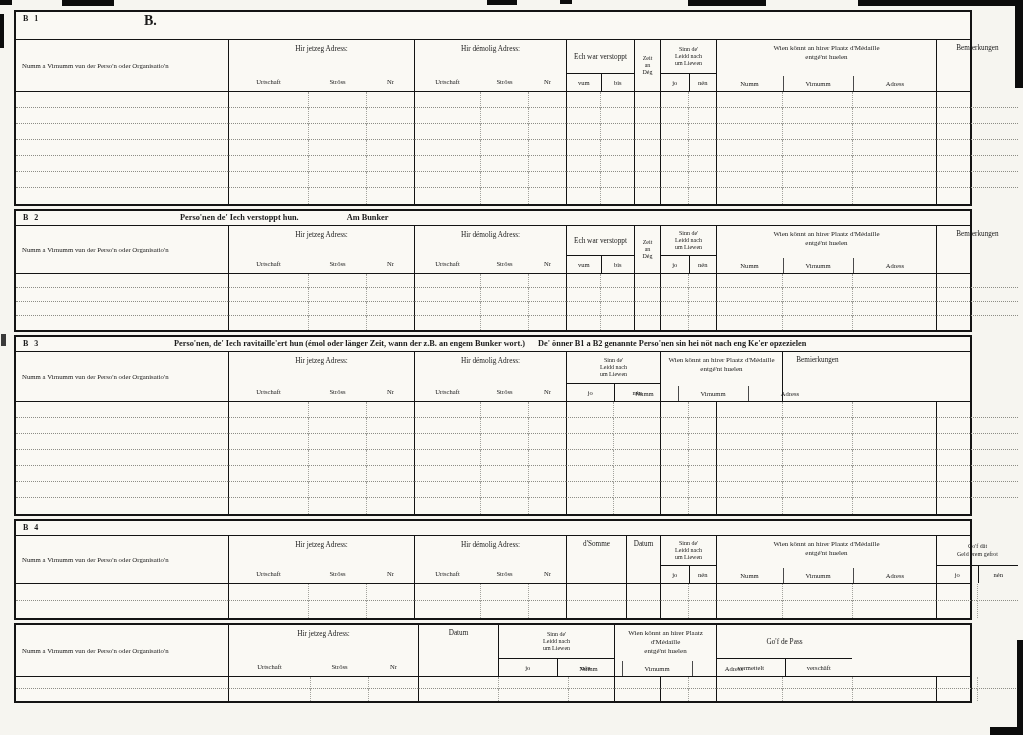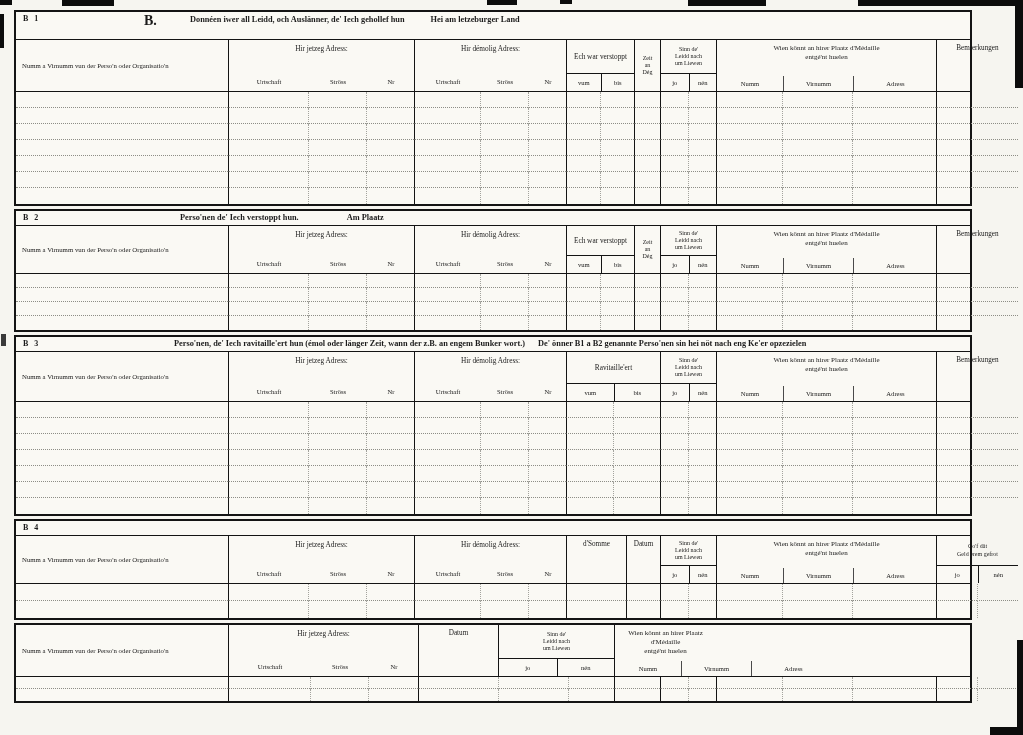--- a/index.html
+++ b/index.html
@@ -29,21 +29,21 @@
   .tsuffix { margin-left:26px; }
   .tsuffix-sm { margin-left:48px; }
   .tsuffix-b3 { margin-left:13px; }
 
   
   .grid { display:grid; }
   .b1 .grid, .b2 .grid { grid-template-columns:212px 80px 58px 48px 66px 48px 38px 34px 34px 26px 28px 28px 66px 70px 84px 82px; }
   .b3 .grid { grid-template-columns:212px 80px 58px 48px 66px 48px 38px 47px 47px 28px 28px 66px 70px 84px 82px; }
   .b4 .grid { grid-template-columns:212px 80px 58px 48px 66px 48px 38px 60px 34px 28px 28px 66px 70px 84px 41px 41px; }
   .b5 .grid { grid-template-columns:212px 82px 58px 50px 80px 70px 46px 46px 28px 28px 66px 70px 84px 41px 41px; }
-  .sp2 { grid-column:span 2; } .sp3 { grid-column:span 3; }
+  .sp2 { grid-column:span 2; } .sp3 { grid-column:span 3;align-items:center; }
 
   
   .hdr { border-bottom:1px solid #141414; }
   .b1 .hdr { height:52px; } .b2 .hdr { height:48px; }
   .b3 .hdr { height:50px; } .b4 .hdr { height:48px; } .b5 .hdr { height:52px; }
   .hcell { position:relative; display:flex; flex-direction:column; min-width:0; }
   .S { border-left:1px solid #141414; }
   .D { border-left:1px dotted #a3a39d; }
   .name-h { justify-content:center; padding-left:6px; font-size:6.8px; }
   .group .glabel { flex:1; text-align:center; padding-top:4px; font-size:7.3px; line-height:1.3; }
@@ -81,21 +81,20 @@
 </head>
 <body>
 
 <div class="form">
 
   <div class="section b1">
     <div class="tband tb-big">
       <span class="secid">B 1</span>
       <span class="bigb">B.</span>
       <div class="ttl">
-        <div><span>Donnéen iwer all Leidd, och Auslänner, de' Iech gehollef hun</span><span class="tsuffix">Hei am letzeburger Land</span></div>
       </div>
     </div>
     <div class="grid hdr">
       <div class="hcell name-h">Numm a Virnumm vun der Perso'n oder Organisatio'n</div>
       <div class="hcell group S sp3">
         <div class="glabel">Hir jetzeg Adress:</div>
         <div class="subs subs-now">
           <span class="sub">Urtschaft</span>
           <span class="sub">Ströss</span>
           <span class="sub">Nr</span>
@@ -272,21 +271,21 @@
           <div class="c D"></div>
           <div class="c S"></div>
         </div>
       </div>
   </div>
 
   <div class="section b2">
     <div class="tband tb-sm">
       <span class="secid">B 2</span>
       <div class="ttl-sm ml-b2">
-        <span>Perso'nen de' Iech verstoppt hun.</span><span class="tsuffix-sm">Am Plaatz</span>
+        <span>Perso'nen de' Iech verstoppt hun.</span><span class="tsuffix-sm">Am Bunker</span>
       </div>
     </div>
     <div class="grid hdr">
       <div class="hcell name-h">Numm a Virnumm vun der Perso'n oder Organisatio'n</div>
       <div class="hcell group S sp3">
         <div class="glabel">Hir jetzeg Adress:</div>
         <div class="subs subs-now">
           <span class="sub">Urtschaft</span>
           <span class="sub">Ströss</span>
           <span class="sub">Nr</span>
@@ -431,27 +430,20 @@
       </div>
       <div class="hcell group S sp3">
         <div class="glabel">Hir démolig Adress:</div>
         <div class="subs subs-old">
           <span class="sub">Urtschaft</span>
           <span class="sub">Ströss</span>
           <span class="sub">Nr</span>
         </div>
       </div>
       <div class="hcell group boxed S sp2">
-        <div class="glabel">Ravitaille'ert</div>
-        <div class="subs subs-2">
-          <span class="sub">vum</span>
-          <span class="sub">bis</span>
-        </div>
-      </div>
-      <div class="hcell group boxed S sp2">
         <div class="glabel">
           <span class="mini">Sinn de'</span>
           <span class="mini">Leidd nach</span>
           <span class="mini">um Liewen</span>
         </div>
         <div class="subs subs-2">
           <span class="sub">jo</span>
           <span class="sub">nén</span>
         </div>
       </div>
@@ -713,20 +705,27 @@
       </div>
       <div class="hcell group medal S sp3">
         <div class="glabel">
           <div>Wien könnt an hirer Plaatz d'Médaille</div>
           <div>entgé'nt huelen</div>
         </div>
         <div class="subs subs-medal">
           <span class="sub">Numm</span>
           <span class="sub">Virnumm</span>
           <span class="sub">Adress</span>
+        </div>
+      </div>
+      <div class="hcell group boxed S sp2">
+        <div class="glabel">Go'f de Pass</div>
+        <div class="subs subs-2 tiny-sub">
+          <span class="sub">vermettelt</span>
+          <span class="sub">verschäft</span>
         </div>
       </div>
     </div>
     <div class="body">
       <div class="grid row">
           <div class="c"></div>
           <div class="c S"></div>
           <div class="c D"></div>
           <div class="c D"></div>
           <div class="c S"></div>

